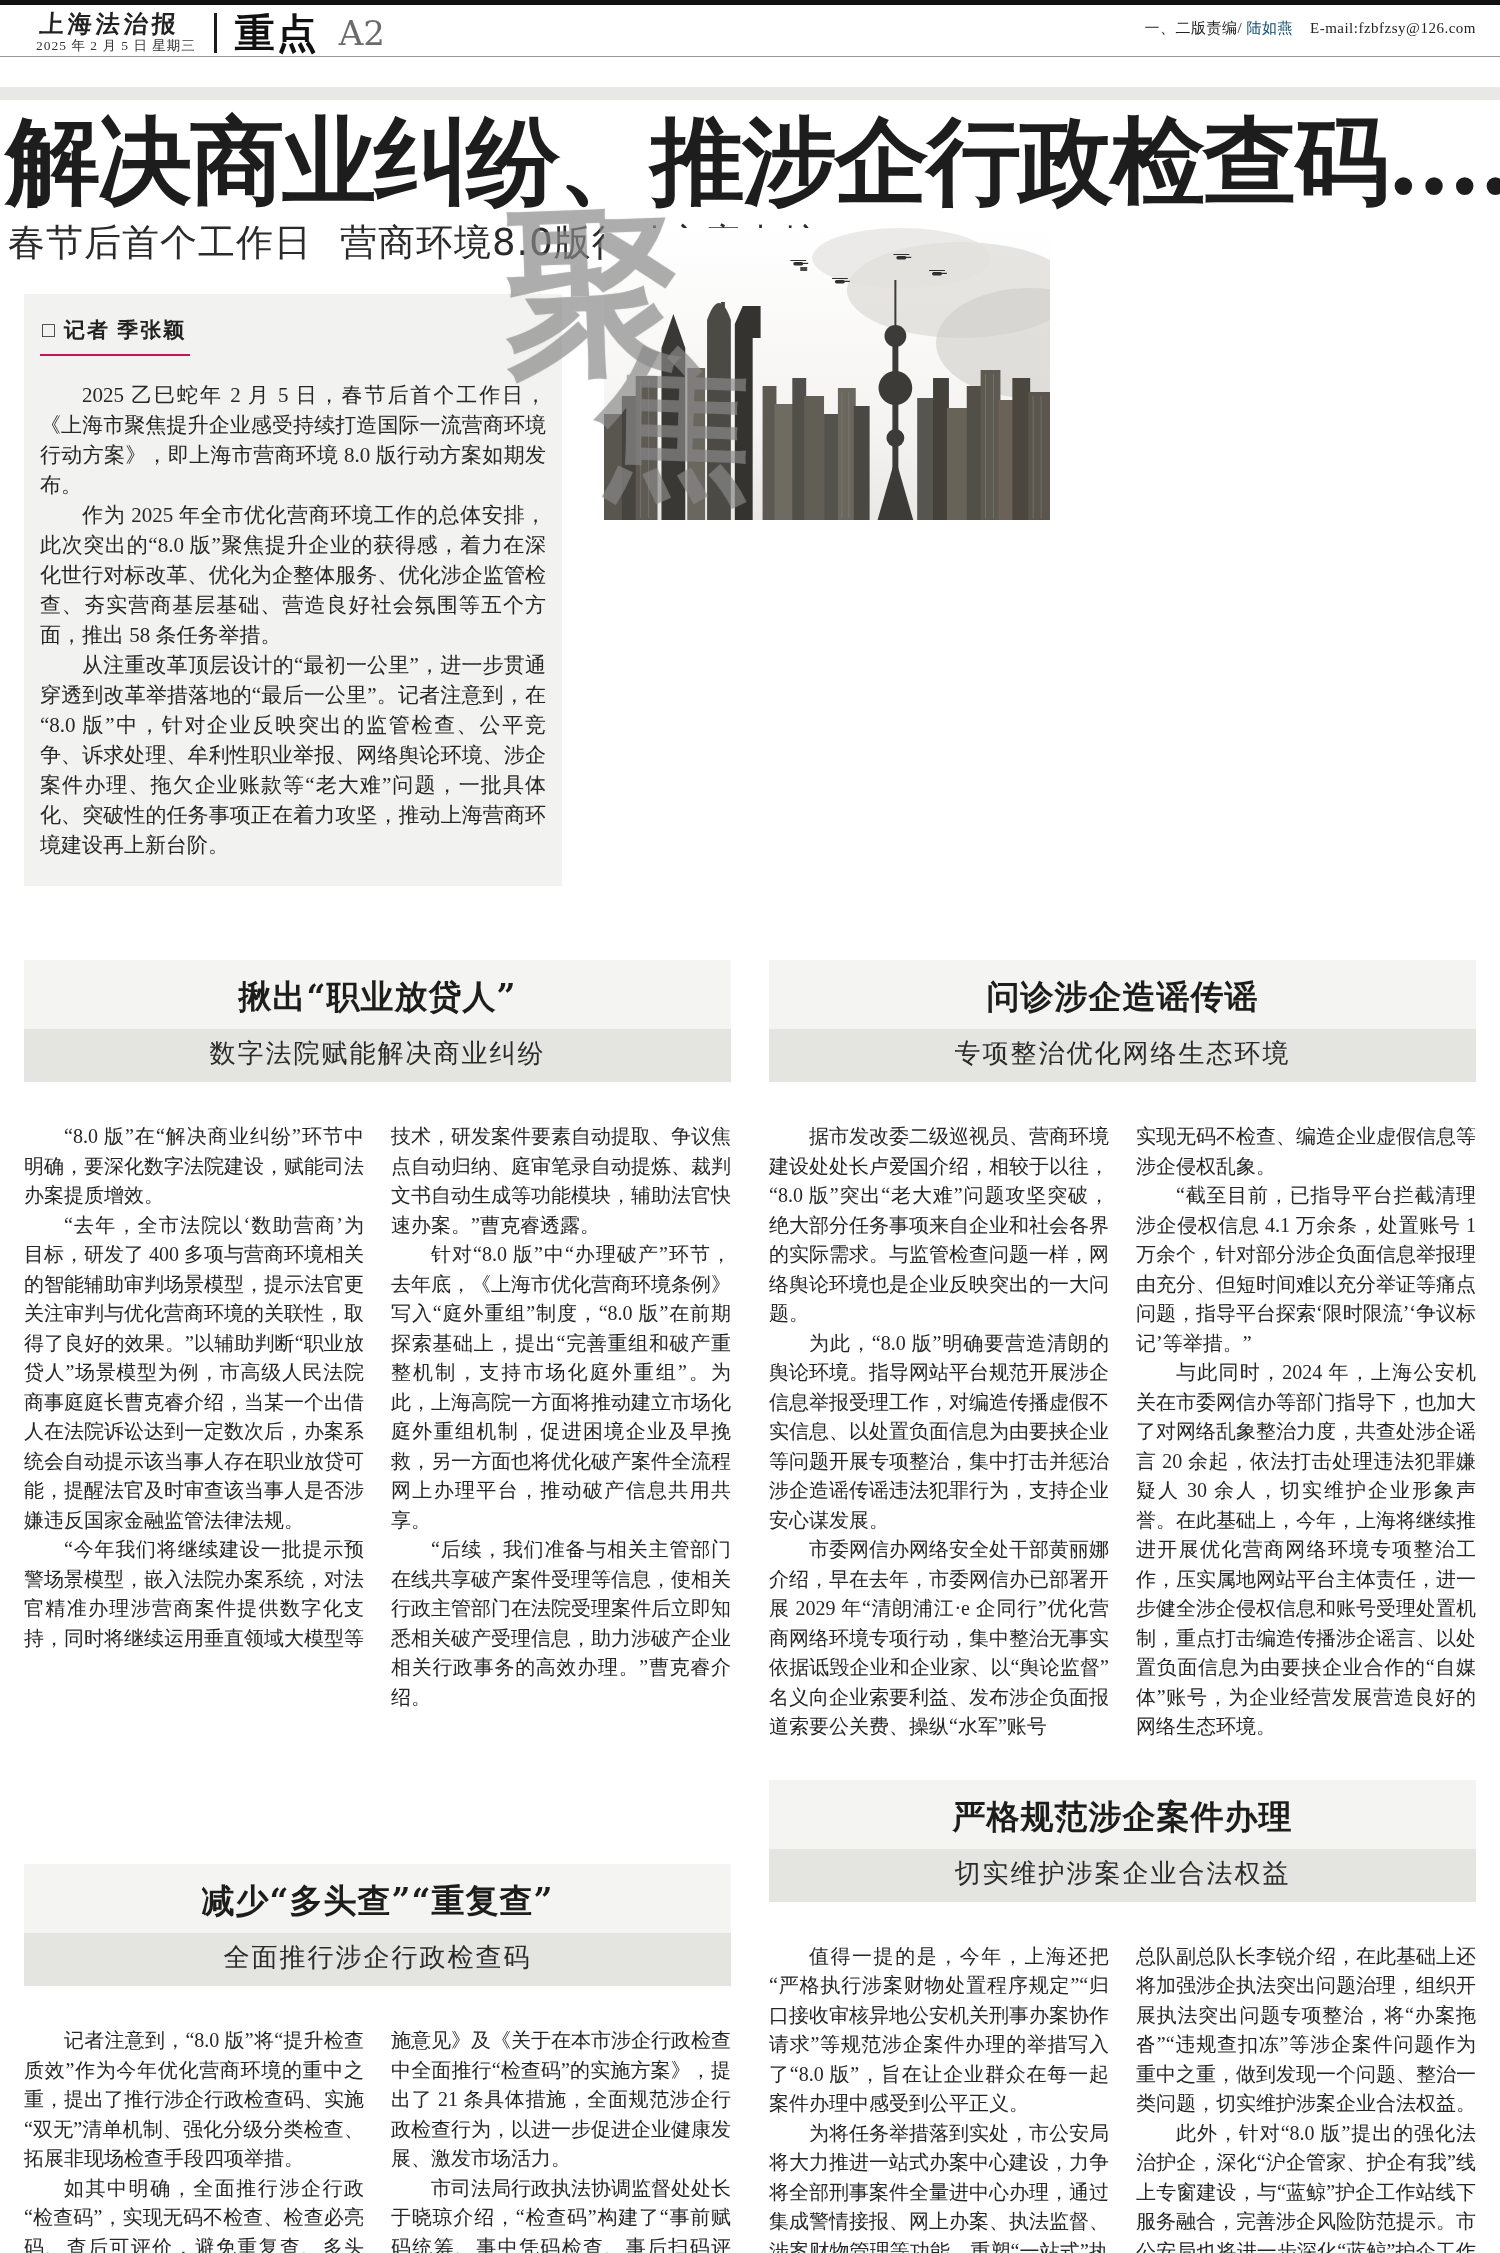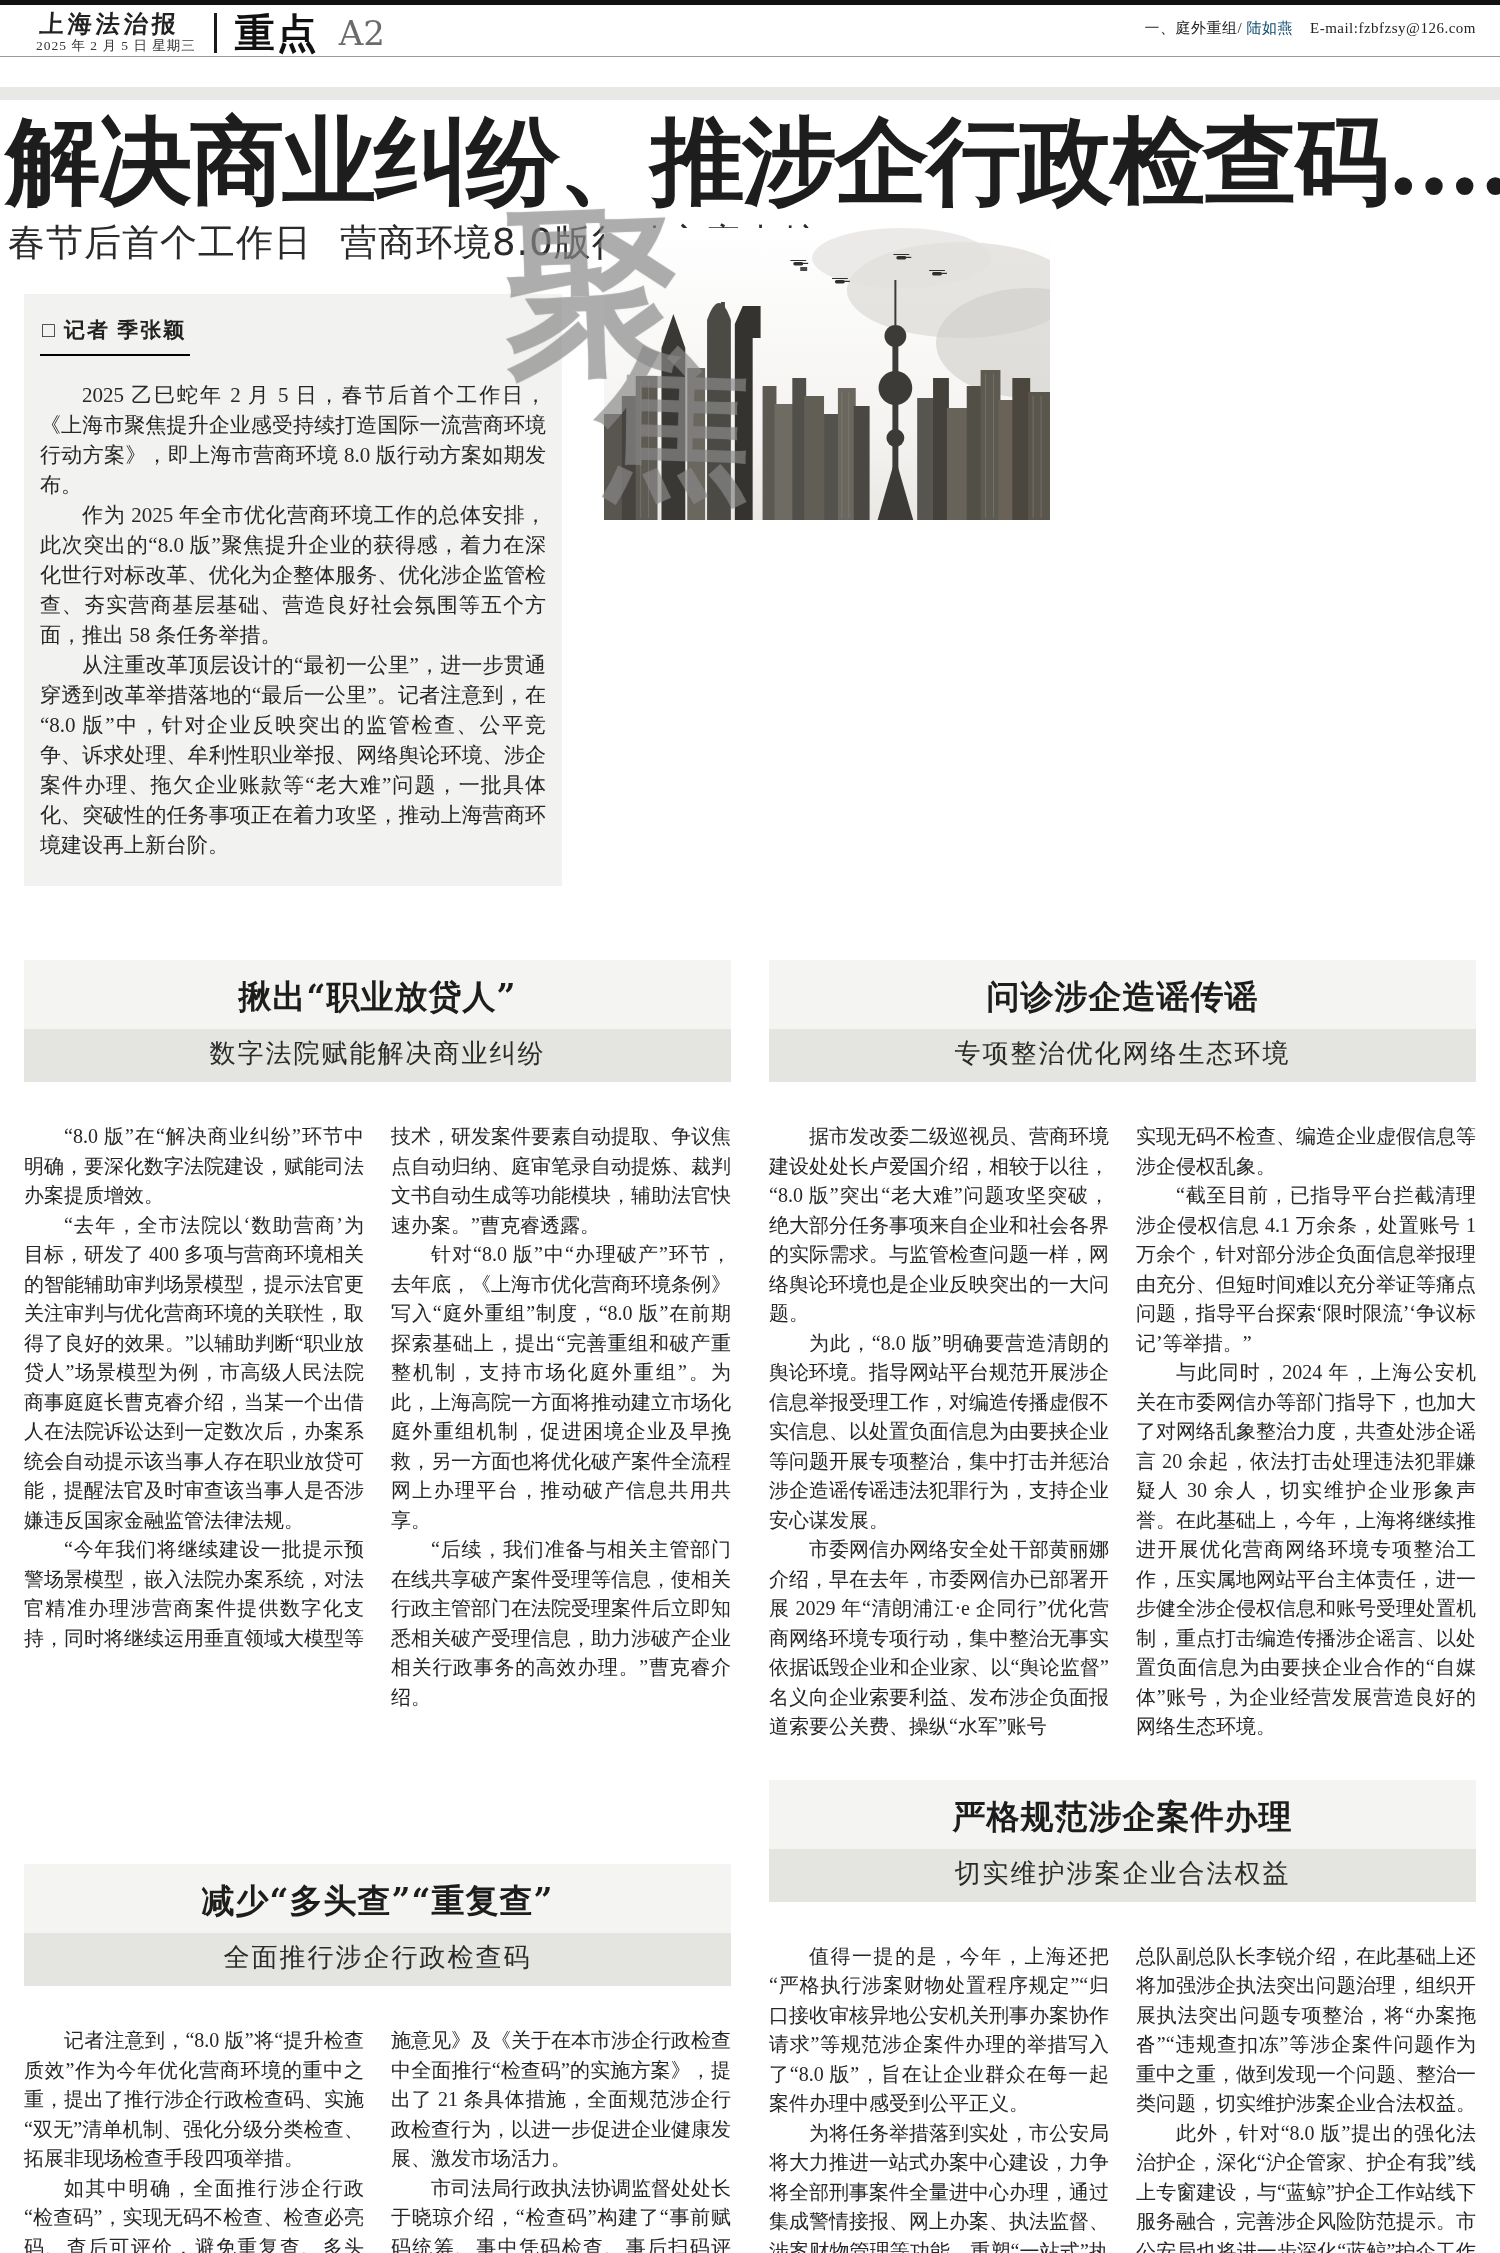--- a/index.html
+++ b/index.html
@@ -28,21 +28,21 @@
   .headline{margin:8px 6px 0 6px;font-size:95px;line-height:1.12;font-weight:900;
     color:#1d1d1d;letter-spacing:-2px;transform:scaleX(.99);transform-origin:left;
     font-family:"DejaVu Serif","Liberation Serif",serif;white-space:nowrap;}
   .subheadline{margin:4px 8px 0 8px;font-size:37px;color:#2b2b2b;
     font-family:"DejaVu Sans","Liberation Sans",sans-serif;font-weight:500;letter-spacing:1px;}
   .subheadline .gap{display:inline-block;width:28px;}
   
   .lead{display:flex;margin:26px 24px 0 24px;position:relative;}
   .lead-left{width:538px;background:#f2f2f0;padding:22px 16px 26px 16px;box-sizing:border-box;}
   .byline{display:inline-block;font-size:21px;font-weight:700;color:#222;
-    border-bottom:2px solid #000000;padding:0 4px 10px 2px;margin-bottom:24px;letter-spacing:2px;}
+    border-bottom:2px solid #be185d;padding:0 4px 10px 2px;margin-bottom:24px;letter-spacing:2px;}
   .intro{font-size:21px;line-height:30px;text-align:justify;}
   .intro p{margin:0;text-indent:2em;}
   .lead-right{position:relative;flex:1;}
   .photo{position:absolute;left:42px;top:-66px;width:446px;height:292px;}
   .watermark{position:absolute;left:-58px;top:-90px;width:260px;height:300px;pointer-events:none;}
   .wm-char{position:absolute;font-family:"DejaVu Serif",serif;font-weight:700;
     color:rgba(150,150,150,.38);text-shadow:0 0 1px rgba(120,120,120,.5);line-height:1;}
   .wm-char.c1{font-size:178px;left:0;top:0;transform:rotate(-2deg);}
   .wm-char.c2{font-size:158px;left:92px;top:140px;transform:rotate(2deg);}
   
@@ -68,21 +68,21 @@
     <div class="topbar-left">
       <div class="masthead-block">
         <div class="masthead">上海法治报</div>
         <div class="issue-date">2025 年 2 月 5 日  星期三</div>
       </div>
       <div class="vline"></div>
       <div class="section-name">重点</div>
       <div class="page-no">A2</div>
     </div>
     <div class="topbar-right">
-      <span>一、庭外重组/</span>
+      <span>一、二版责编/</span>
       <span class="editor-name">陆如燕</span>
       &nbsp;&nbsp;
       <span>E-mail:fzbfzsy@126.com</span>
     </div>
   </header>
 
   <div class="gray-rule"></div>
 
   <h1 class="headline">解决商业纠纷、推涉企行政检查码……</h1>
   <h2 class="subheadline">

